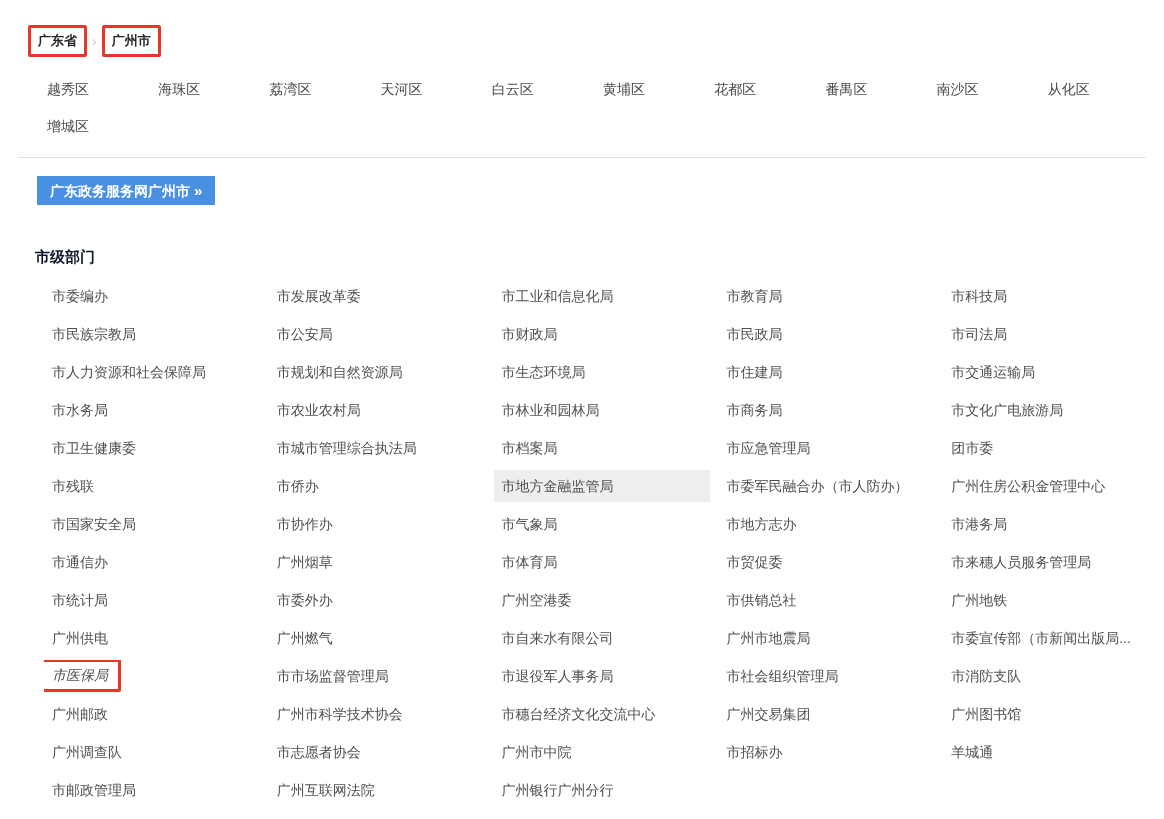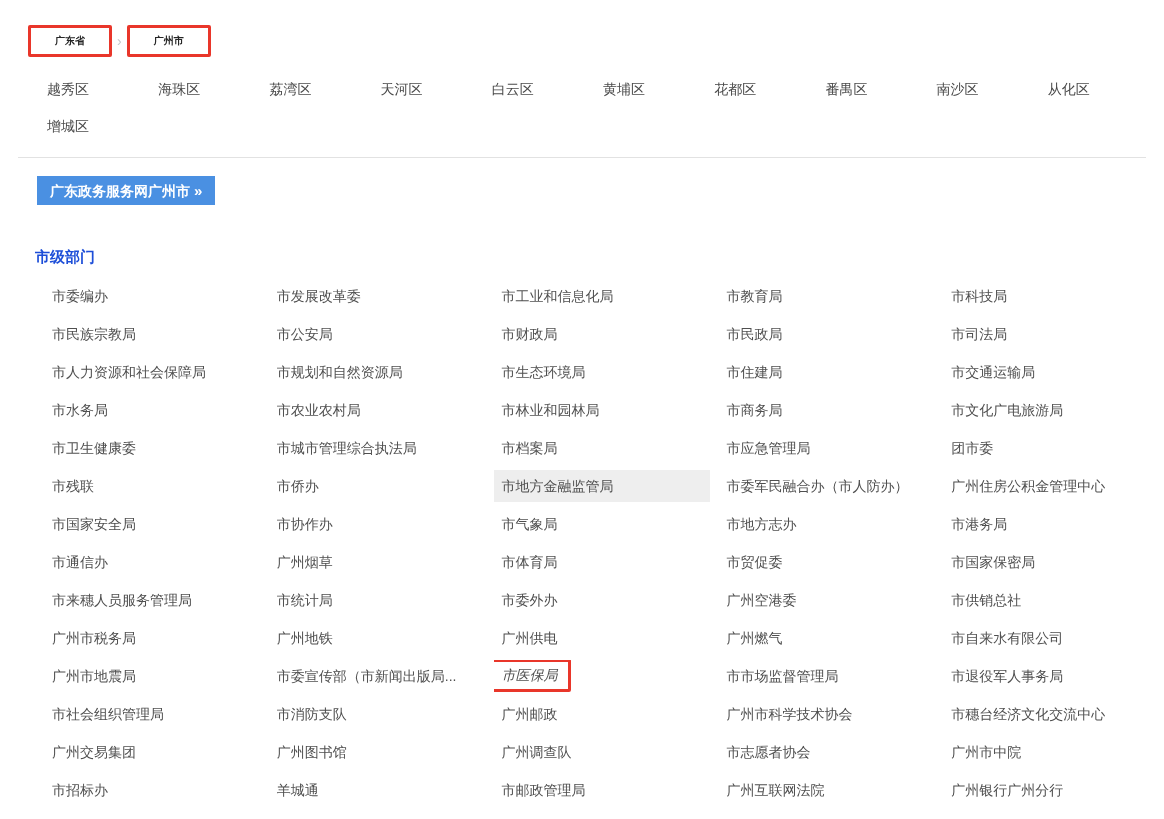--- a/index.html
+++ b/index.html
@@ -20,22 +20,22 @@
   
   .breadcrumb{
     margin:24px 0 0 28px;
     display:flex;align-items:center;
     height:34px;
   }
   .crumb-tab{
     display:inline-block;
     border:3px solid var(--red);
     border-radius:2px;
-    padding:3px 24px;
-    font-size:10px;
+    padding:3px 7px;
+    font-size:13px;
     font-weight:600;
     color:#262626;
     cursor:pointer;
     background:#fff;
     line-height:20px;
   }
   .crumb-sep{
     color:#c4c8cc;
     font-size:14px;
     margin:0 5px;
@@ -80,21 +80,21 @@
   .portal-btn .arrow{
     font-size:15px;
     margin-left:4px;
     font-weight:bold;
   }
   
   .section-title{
     margin:33px 0 0 35px;
     font-size:15px;
     font-weight:bold;
-    color:#1d4ed8;
+    color:#0f172a;
     line-height:16px;
   }
   
   .dept-grid{
     margin:15px 0 0 44px;
     width:1124px;
     display:grid;
     grid-template-columns:repeat(5,1fr);
     grid-auto-rows:32px;
     row-gap:6px;
@@ -190,27 +190,25 @@
     <div class="dept-cell"><span>广州住房公积金管理中心</span></div>
     <div class="dept-cell"><span>市国家安全局</span></div>
     <div class="dept-cell"><span>市协作办</span></div>
     <div class="dept-cell"><span>市气象局</span></div>
     <div class="dept-cell"><span>市地方志办</span></div>
     <div class="dept-cell"><span>市港务局</span></div>
     <div class="dept-cell"><span>市通信办</span></div>
     <div class="dept-cell"><span>广州烟草</span></div>
     <div class="dept-cell"><span>市体育局</span></div>
     <div class="dept-cell"><span>市贸促委</span></div>
-    <div class="dept-cell"><span>市国家保密局</span></div>
     <div class="dept-cell"><span>市来穗人员服务管理局</span></div>
     <div class="dept-cell"><span>市统计局</span></div>
     <div class="dept-cell"><span>市委外办</span></div>
     <div class="dept-cell"><span>广州空港委</span></div>
     <div class="dept-cell"><span>市供销总社</span></div>
-    <div class="dept-cell"><span>广州市税务局</span></div>
     <div class="dept-cell"><span>广州地铁</span></div>
     <div class="dept-cell"><span>广州供电</span></div>
     <div class="dept-cell"><span>广州燃气</span></div>
     <div class="dept-cell"><span>市自来水有限公司</span></div>
     <div class="dept-cell"><span>广州市地震局</span></div>
     <div class="dept-cell"><span>市委宣传部（市新闻出版局...</span></div>
     <div class="dept-cell"><span class="redbox-inline">市医保局</span></div>
     <div class="dept-cell"><span>市市场监督管理局</span></div>
     <div class="dept-cell"><span>市退役军人事务局</span></div>
     <div class="dept-cell"><span>市社会组织管理局</span></div>

